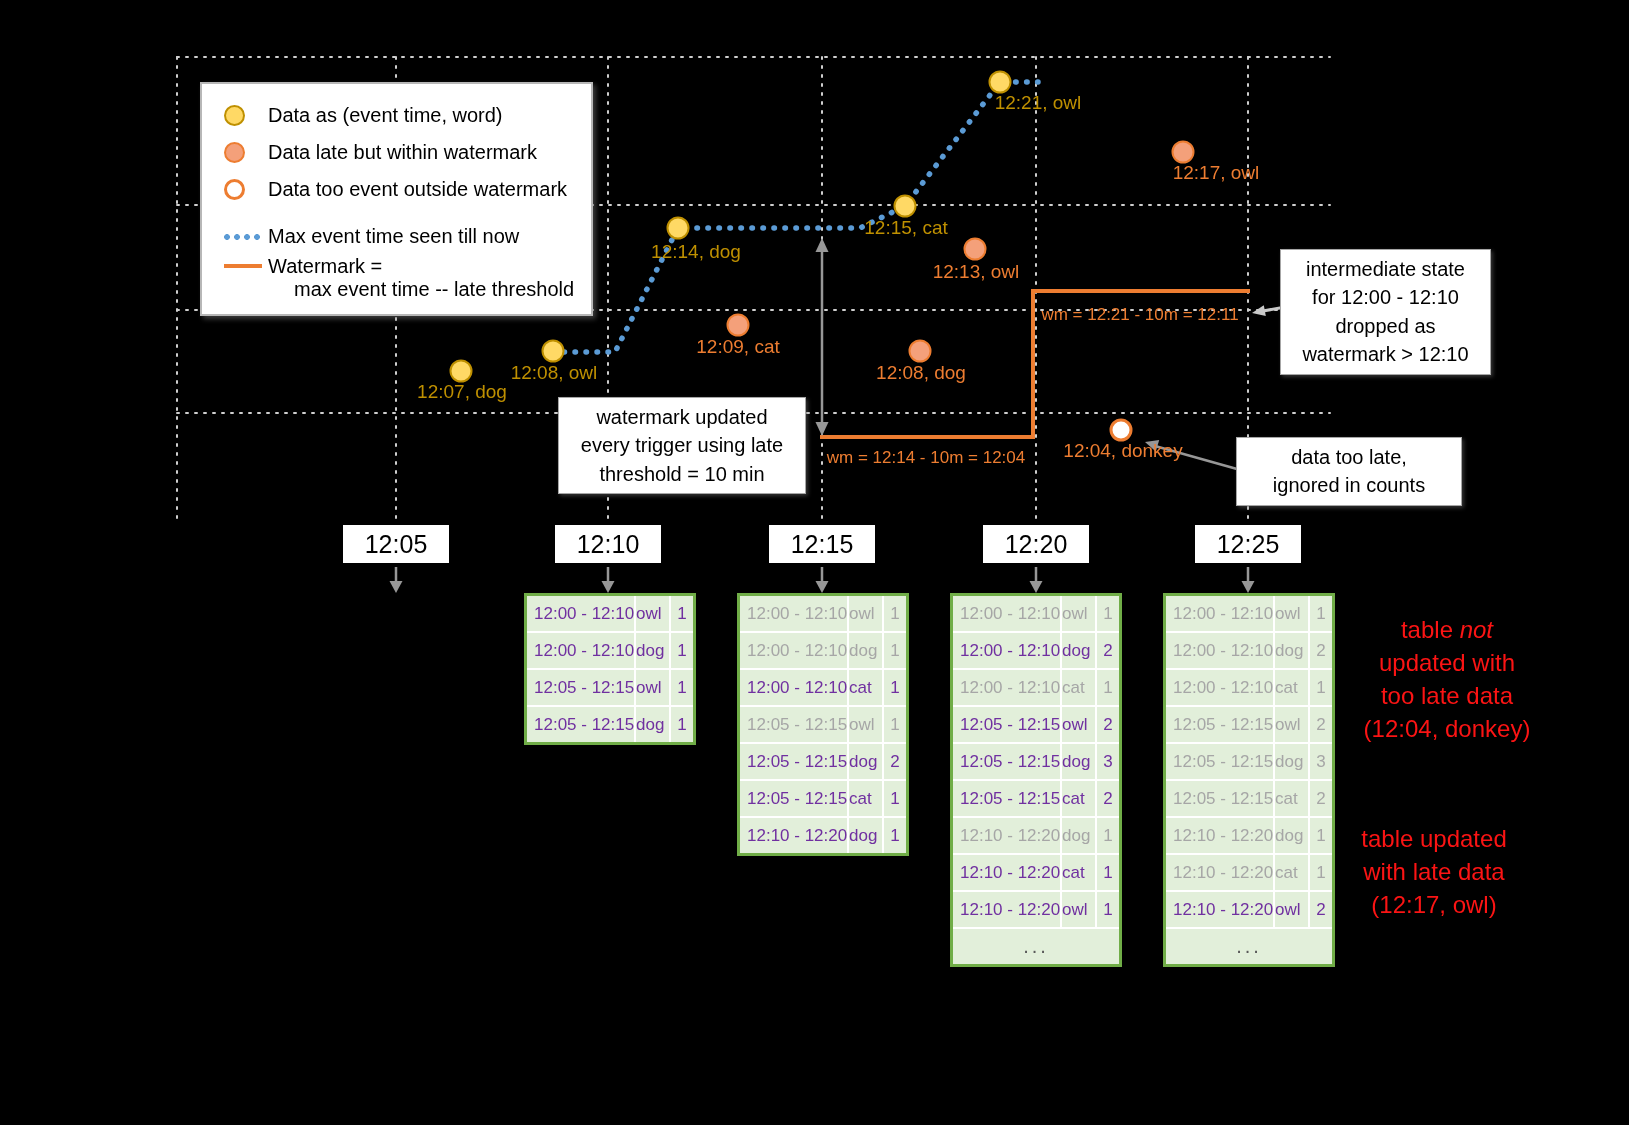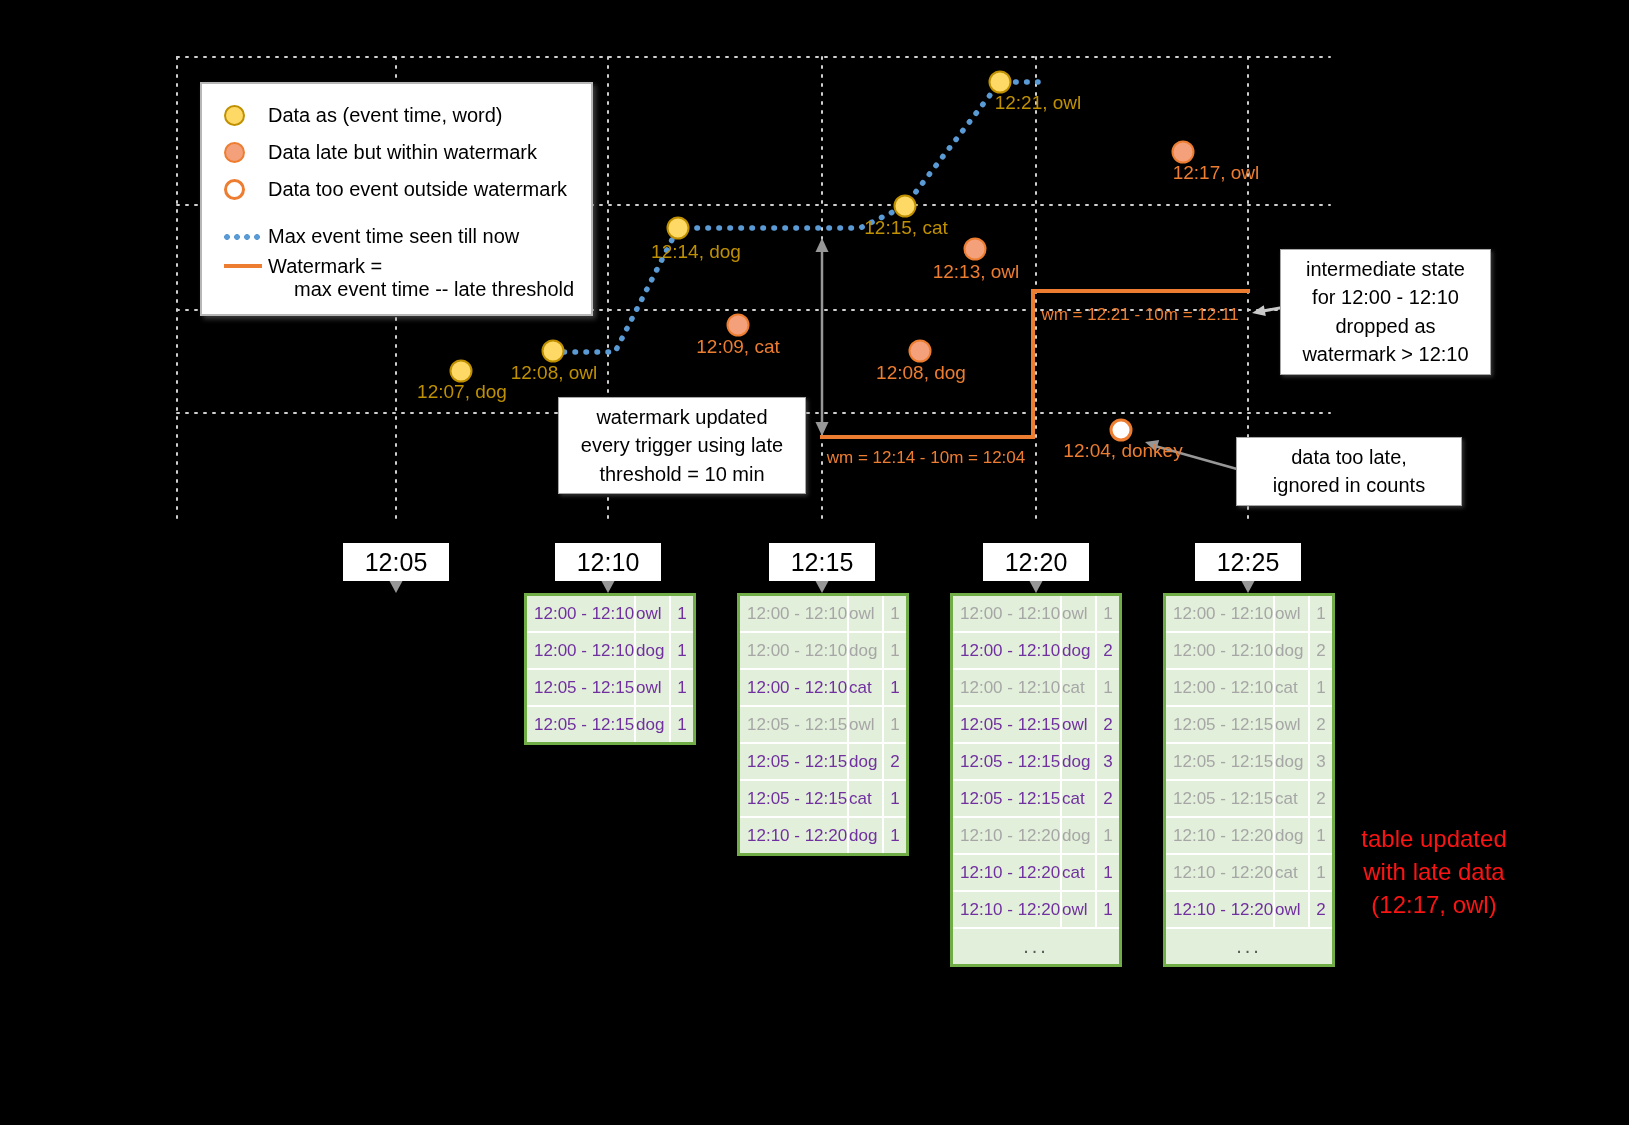--- a/index.html
+++ b/index.html
@@ -55,21 +55,21 @@
              color:#000; font-size:20px; line-height:1.42; text-align:center;
              white-space:pre-line; padding:5px 8px; box-sizing:border-box;
              box-shadow:2px 2px 4px rgba(130,130,130,.4); }
   #callout-trigger { left:558px; top:397px; width:248px; }
   #callout-dropped { left:1280px; top:249px; width:211px; }
   #callout-toolate { left:1236px; top:437px; width:226px; }
 
   
   .timebox { position:absolute; top:525px; width:106px; height:38px; z-index:3;
              background:#fff; color:#000; font-size:25px; transform:translateX(-50%);
-             display:flex; align-items:center; justify-content:center;margin-top:18px; }
+             display:flex; align-items:center; justify-content:center; }
 
   
   .rtable { position:absolute; top:593px; width:172px; z-index:3; background:#fff;
             border:3px solid #70ad47; box-sizing:border-box;
             display:flex; flex-direction:column; gap:2px; }
   .trow { display:grid; grid-template-columns:107px 33px 1fr; gap:2px; height:35px; flex:0 0 35px; }
   .tcell { background:#e2efda; font-size:17px; display:flex; align-items:center; overflow:hidden; }
   .tcell.win  { padding-left:7px; white-space:nowrap; }
   .tcell.word { }
   .tcell.cnt  { justify-content:center; }
@@ -368,18 +368,24 @@
       </div>
       <div class="trow updated">
         <div class="tcell win">12:10 - 12:20</div>
         <div class="tcell word">owl</div>
         <div class="tcell cnt">2</div>
       </div>
       <div class="ellipsis-row">...</div>
     </div>
 
 
+  <div class="red-note" id="note-notupdated">
+    <span>table </span><em>not</em><span>
+updated with
+too late data
+(12:04, donkey)</span>
+  </div>
 
   <div class="red-note" id="note-lateupdated">table updated
 with late data
 (12:17, owl)</div>
 
 </div>
 
 </body></html>

